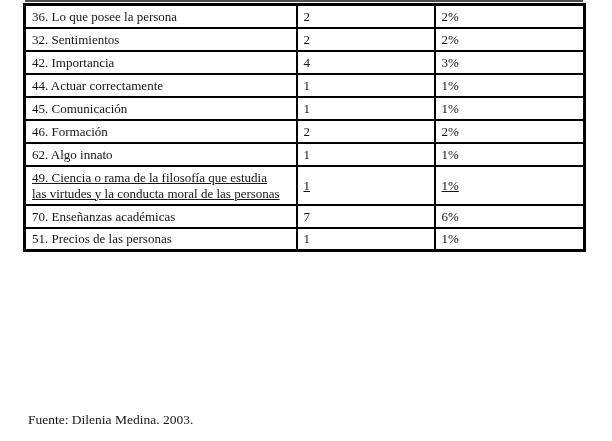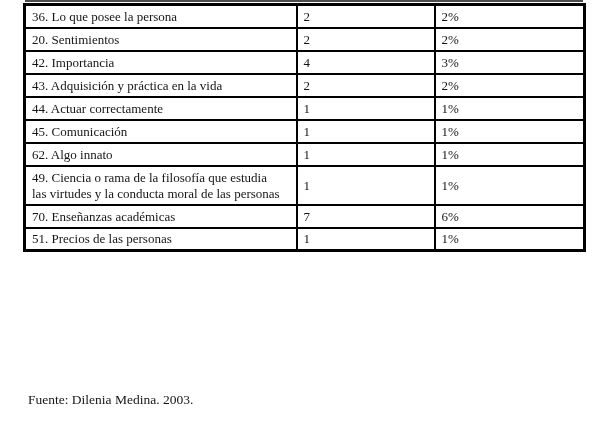--- a/index.html
+++ b/index.html
@@ -30,35 +30,35 @@
     top: 3px;
     width: 560px;
     border-collapse: collapse;
     table-layout: fixed;
     border: 3px solid #000000;
   }
   table.freq-table col.c1 { width: 272px; }
   table.freq-table col.c2 { width: 138px; }
   table.freq-table col.c3 { width: 150px; }
   table.freq-table tr { height: 23px; }
-  table.freq-table tr.tall { height: 39px; }
+  table.freq-table tr.tall { height: 39px; text-decoration: underline; }
   table.freq-table td {
     border: 2px solid #000000;
     font-size: 13px;
     line-height: 16px;
     vertical-align: middle;
     padding: 1px 4px 0 6px;
     overflow: hidden;
   }
   td.cell-category { white-space: pre-line; }
   td.cell-count, td.cell-percent { padding-left: 10px; }
   .source-note {
     position: absolute;
     left: 28px;
-    top: 392px;
+    top: 412px;
     font-size: 13.5px;
     color: #151515;
   }
 </style>
 </head>
 <body>
 
 <div class="page">
   <div class="top-partial-line"></div>
 
@@ -68,43 +68,43 @@
         <col class="c2">
         <col class="c3">
       </colgroup>
     <tbody>
       <tr>
         <td class="cell-category">36. Lo que posee la persona</td>
         <td class="cell-count">2</td>
         <td class="cell-percent">2%</td>
       </tr>
       <tr>
-        <td class="cell-category">20. Sentimientos</td>
+        <td class="cell-category">32. Sentimientos</td>
         <td class="cell-count">2</td>
         <td class="cell-percent">2%</td>
       </tr>
       <tr>
         <td class="cell-category">42. Importancia</td>
         <td class="cell-count">4</td>
         <td class="cell-percent">3%</td>
-      </tr>
-      <tr>
-        <td class="cell-category">43. Adquisición y práctica en la vida</td>
-        <td class="cell-count">2</td>
-        <td class="cell-percent">2%</td>
       </tr>
       <tr>
         <td class="cell-category">44. Actuar correctamente</td>
         <td class="cell-count">1</td>
         <td class="cell-percent">1%</td>
       </tr>
       <tr>
         <td class="cell-category">45. Comunicación</td>
         <td class="cell-count">1</td>
         <td class="cell-percent">1%</td>
+      </tr>
+      <tr>
+        <td class="cell-category">46. Formación</td>
+        <td class="cell-count">2</td>
+        <td class="cell-percent">2%</td>
       </tr>
       <tr>
         <td class="cell-category">62. Algo innato</td>
         <td class="cell-count">1</td>
         <td class="cell-percent">1%</td>
       </tr>
       <tr class="tall">
         <td class="cell-category">49. Ciencia o rama de la filosofía que estudia
 las virtudes y la conducta moral de las personas</td>
         <td class="cell-count">1</td>

